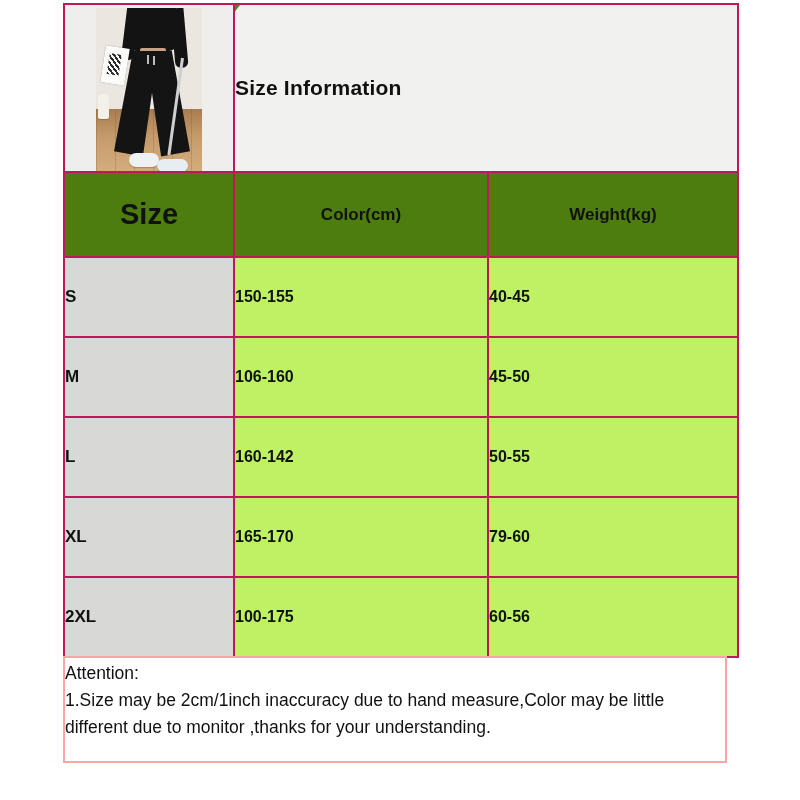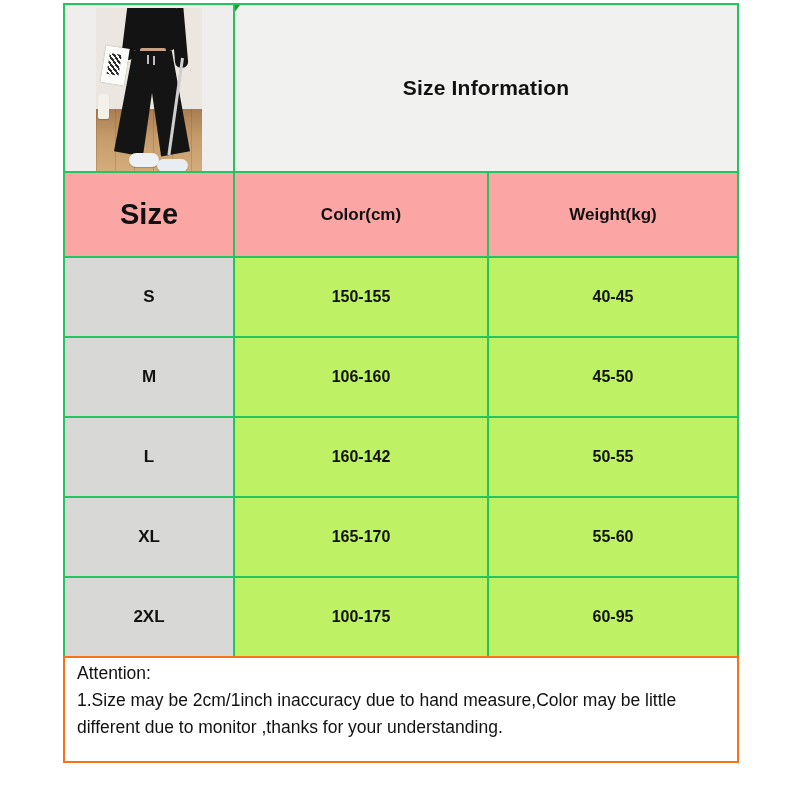--- a/index.html
+++ b/index.html
@@ -8,49 +8,49 @@
     font-family:"Liberation Sans","DejaVu Sans",sans-serif;
     color:#111;position:relative;overflow:hidden;
   }
   .sheet{position:absolute;left:63px;top:3px;width:674px;}
 
   
   table.size-table{
     border-collapse:collapse;table-layout:fixed;width:674px;
   }
   table.size-table td,table.size-table th{
-    border:2px solid #22c55e;text-align:center;vertical-align:middle;
+    border:2px solid #be185d;vertical-align:middle;
     padding:0;overflow:hidden;
   }
   col.c-size{width:170px;}
   col.c-height{width:254px;}
   col.c-weight{width:250px;}
 
   tr.photo-row{height:168px;}
   tr.head-row{height:85px;}
   tr.data-row{height:80px;}
 
   td.photo-cell{background:#efeeec;}
   td.banner-cell{background:#f1f1f0;position:relative;}
   .banner-title{font-size:21px;font-weight:bold;letter-spacing:.2px;}
   .flag{
     position:absolute;top:0;left:-9px;width:0;height:0;
     border-left:7px solid transparent;border-right:7px solid transparent;
     border-top:9px solid #1e9e1e;
   }
-  th.col-head{background:#fca5a5;font-size:17px;font-weight:bold;}
+  th.col-head{background:#4d7c0f;font-size:17px;font-weight:bold;}
   th.col-head.size-head{font-size:29px;}
   td.size-label{background:#d8d8d7;font-weight:bold;font-size:17px;}
   td.val{background:#bef264;font-weight:bold;font-size:16px;}
 
   
   .attention{
     width:calc(674px - 4px - 17px);
-    border:2px solid #f97316;margin-top:-2px;
-    padding:2px 7px 20px 12px;background:#ffffff;
+    border:2px solid #fca5a5;margin-top:-2px;
+    padding:2px 7px 20px 0;background:#ffffff;
     font-size:17.5px;line-height:27px;text-align:left;
   }
   .attention p{margin:0;}
 
   
   .photo{
     position:relative;width:106px;height:163px;margin:2px auto 0;
     background:#ebe7e0;overflow:hidden;
   }
   .floor{
@@ -166,26 +166,26 @@
       <td class="val">45-50</td>
     </tr>
     <tr class="data-row">
       <td class="size-label">L</td>
       <td class="val">160-142</td>
       <td class="val">50-55</td>
     </tr>
     <tr class="data-row">
       <td class="size-label">XL</td>
       <td class="val">165-170</td>
-      <td class="val">55-60</td>
+      <td class="val">79-60</td>
     </tr>
     <tr class="data-row">
       <td class="size-label">2XL</td>
       <td class="val">100-175</td>
-      <td class="val">60-95</td>
+      <td class="val">60-56</td>
     </tr>
   </tbody>
     </table>
 
   <div class="attention">
     <p>Attention:</p>
     <p>1.Size may be 2cm/1inch inaccuracy due to hand measure,Color may be little different due to monitor ,thanks for your understanding.</p>
   </div>
 
 </div>

